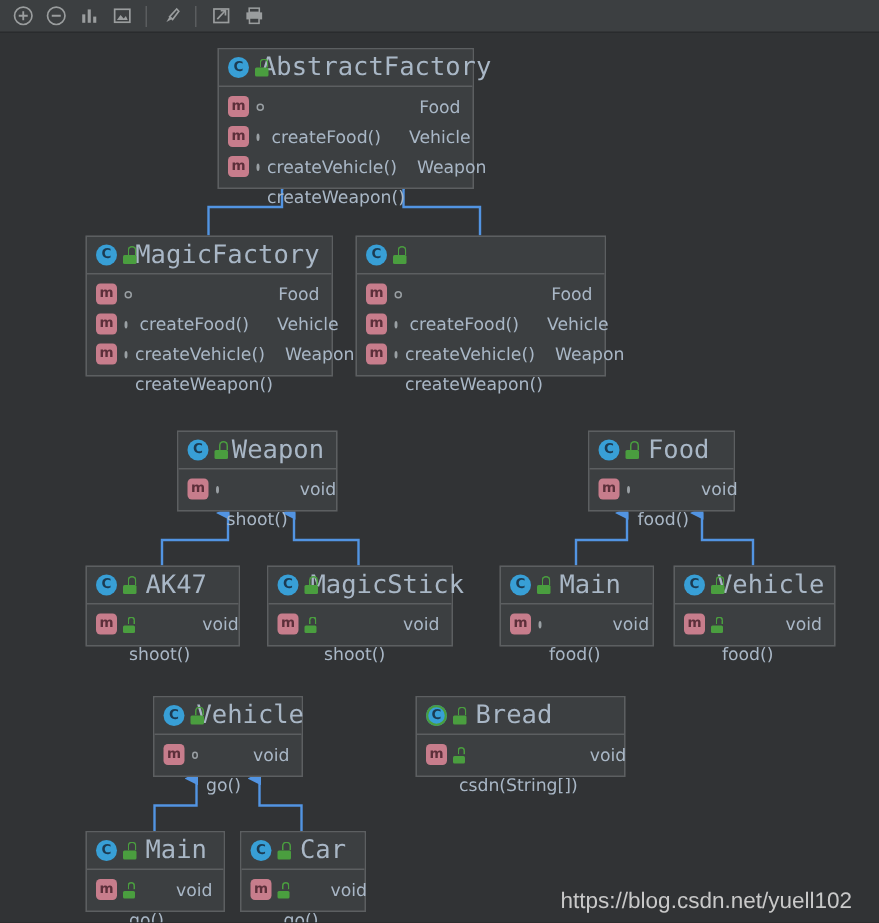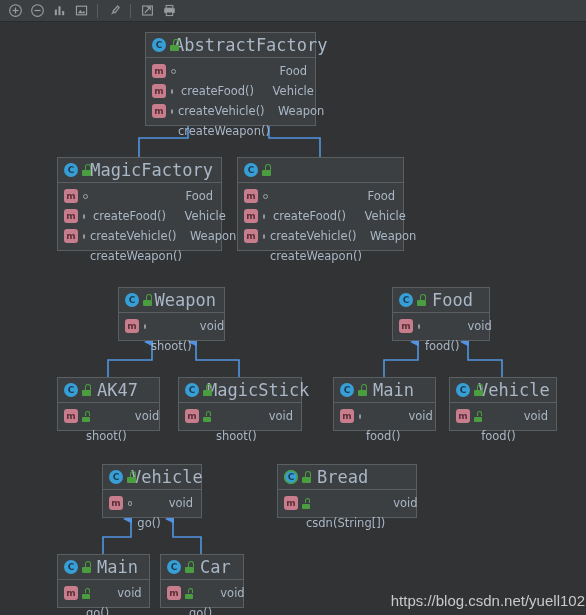--- a/index.html
+++ b/index.html
@@ -165,21 +165,21 @@
     width: 5px; height: 5px;
     border: 1.5px solid #4a9e3f;
     border-bottom: none;
     border-radius: 3px 3px 0 0;
     box-sizing: border-box;
   }
 
   
   #watermark {
     position: absolute;
-    right: 1px;
+    right: 18px;
     bottom: 6px;
     font-family: "Liberation Sans", sans-serif;
     font-size: 15px;
     color: #c9c9c9;
     white-space: nowrap;
   }
 </style>
 </head>
 <body>
 

